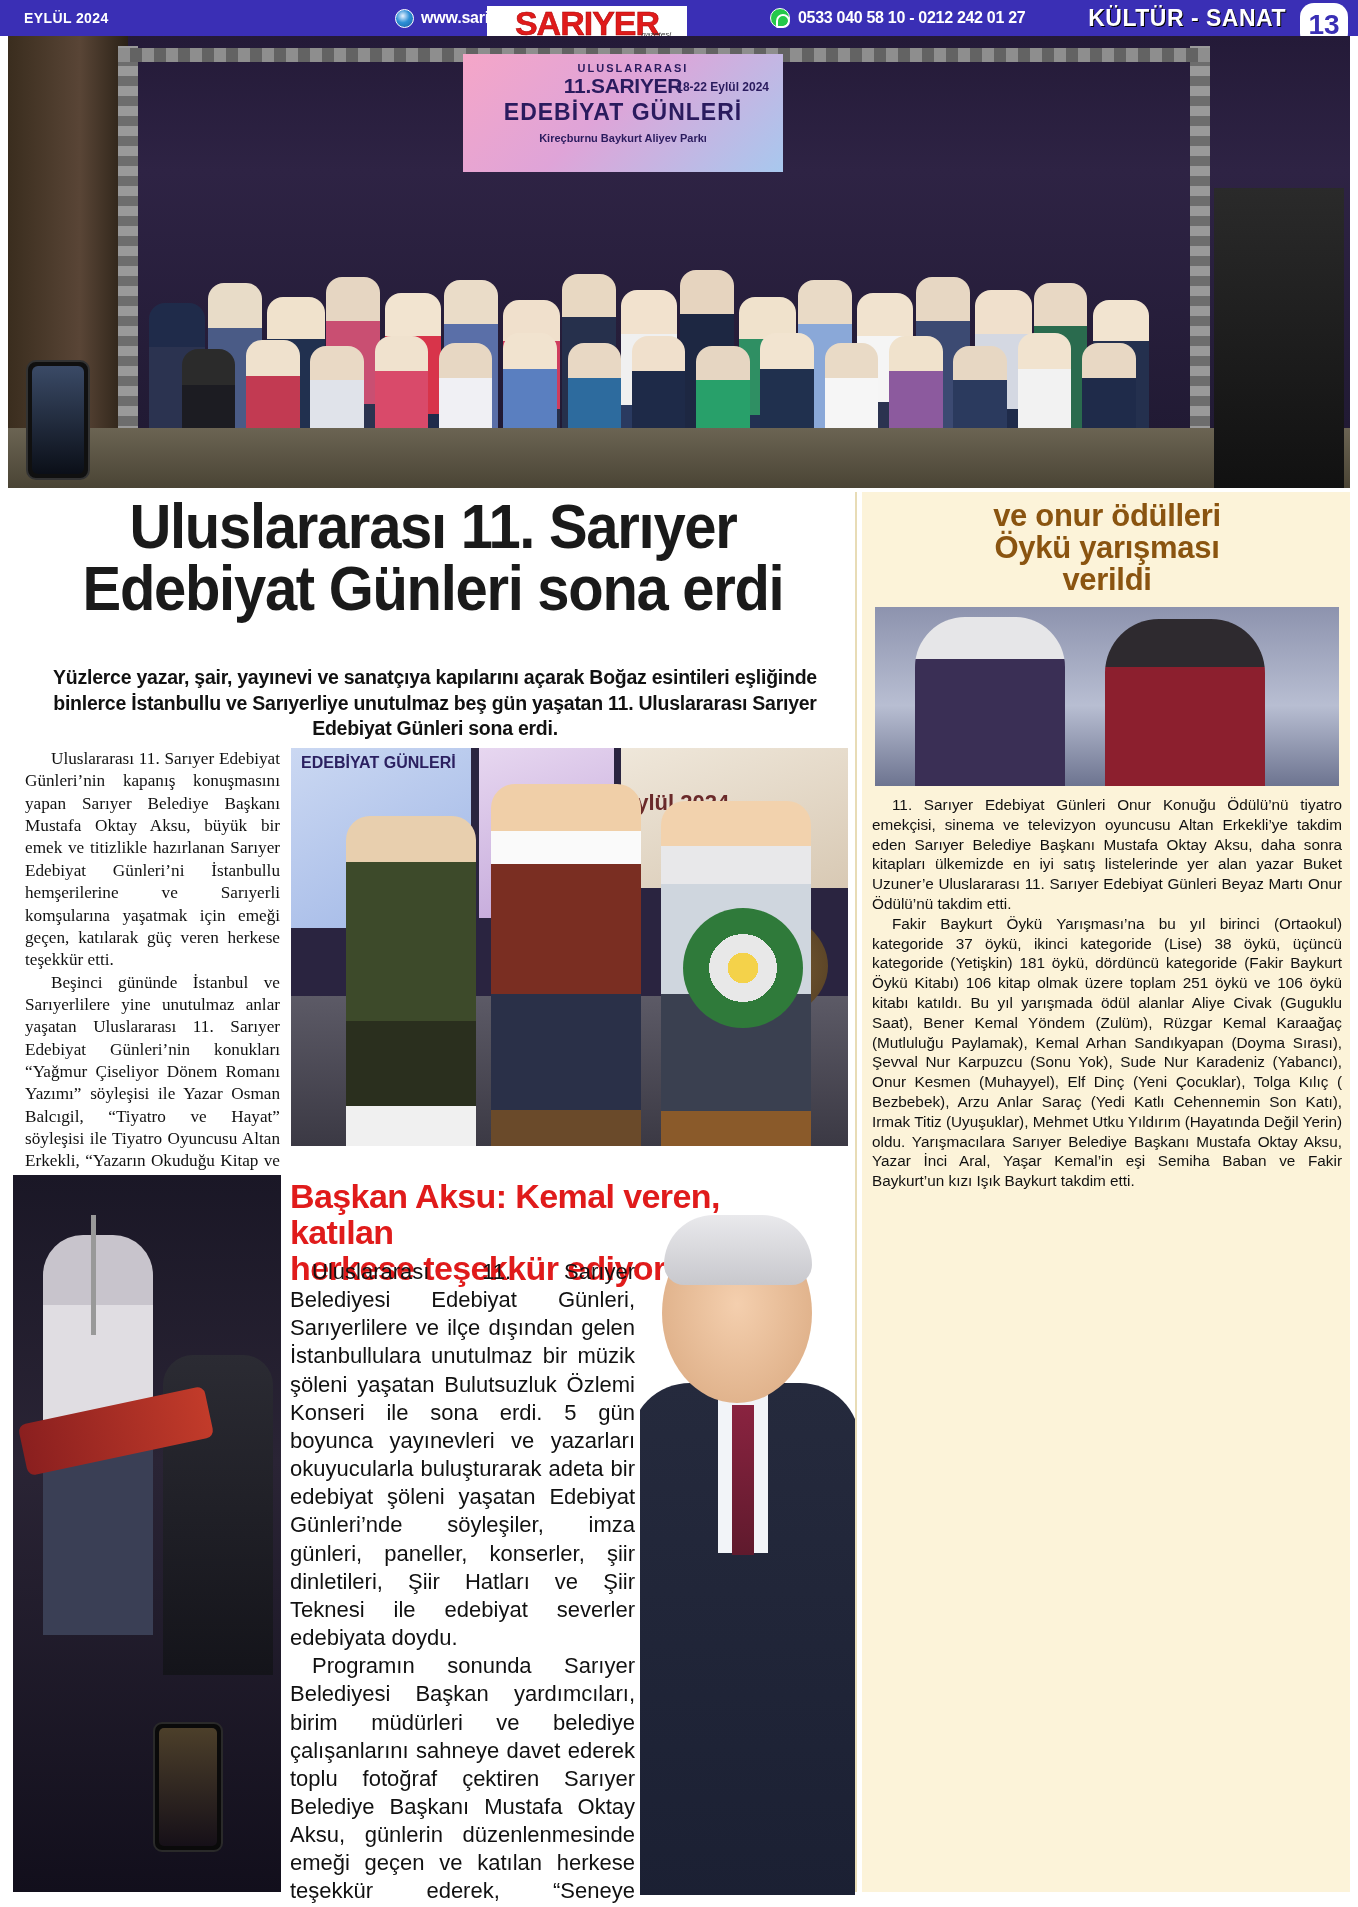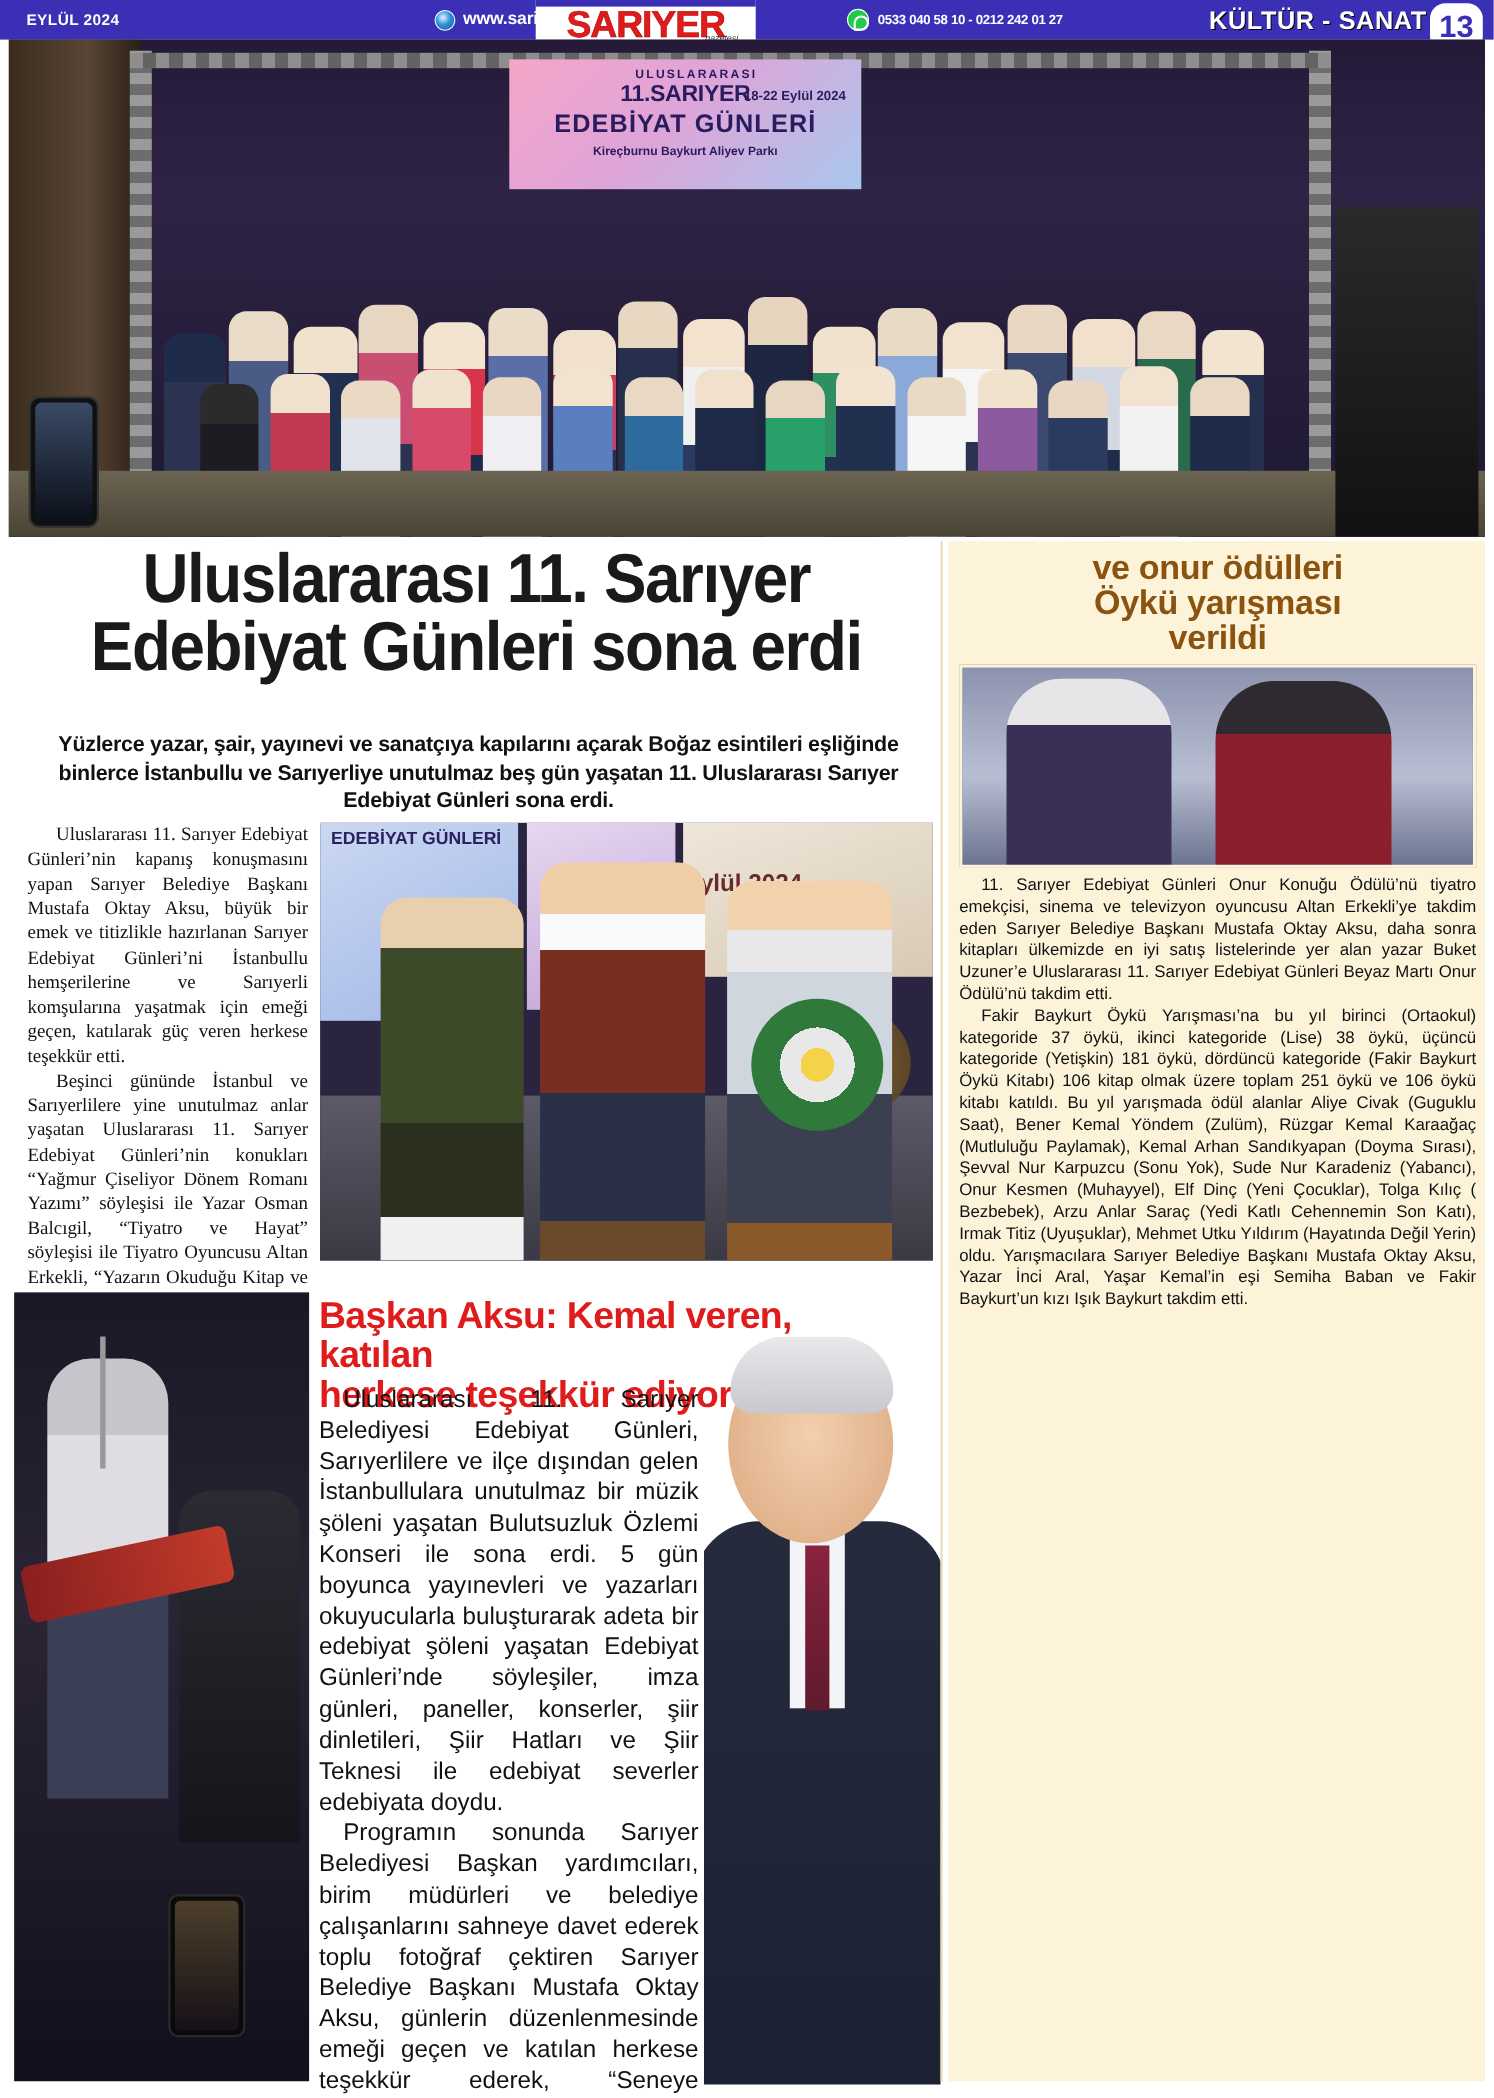--- a/index.html
+++ b/index.html
@@ -14,22 +14,22 @@
   .topbar .web { position:absolute; left:395px; display:flex; align-items:center; gap:7px; }
   .web-txt { color:#fff; font-size:16px; font-weight:600; letter-spacing:-.2px; }
   .globe { width:19px; height:19px; border-radius:50%;
            background:radial-gradient(circle at 40% 35%, #e8f3ff 0%, #2c8fd6 45%, #1a5f9e 100%);
            border:1.5px solid #fff; display:block; }
   .topbar .phones { position:absolute; left:770px; display:flex; align-items:center; gap:8px; }
   .wa { width:20px; height:20px; border-radius:50%; background:#25c94a;
         border:1.5px solid #fff; position:relative; }
   .wa::after { content:""; position:absolute; left:5px; top:4.5px; width:10px; height:10px;
                border:2px solid #fff; border-radius:50% 50% 50% 10%; }
-  .ph-txt { color:#fff; font-size:12px; font-weight:600; letter-spacing:-.3px; }
-  .section-name { position:absolute; right:61px; color:#fff; font-size:23px;
+  .ph-txt { color:#fff; font-size:16px; font-weight:600; letter-spacing:-.3px; }
+  .section-name { position:absolute; right:72px; color:#fff; font-size:23px;
                   font-weight:900; letter-spacing:.5px; font-stretch:condensed;
                   text-shadow:1px 1px 0 #000; }
   .pagenum { position:absolute; right:10px; top:3px; width:48px; height:44px;
              background:#fff; color:#3a2fb5; font-size:28px; font-weight:900;
              display:flex; align-items:center; justify-content:center;border-radius:14px; }
 
   
   .logo { position:absolute; left:487px; top:0px; width:200px; height:40px;
           background:#fff; display:flex; align-items:flex-end; justify-content:center; }
   .logo .sar { color:#e01b1b; font-size:34px; font-weight:900; letter-spacing:-1px;

